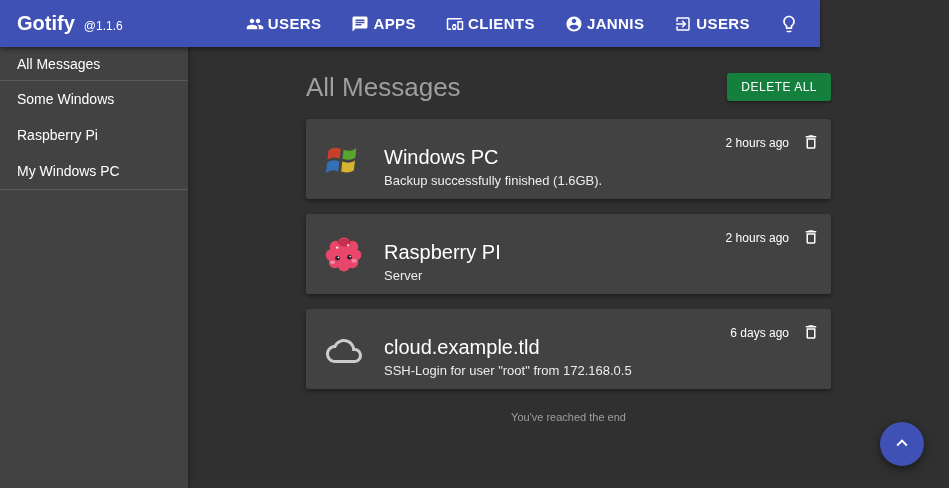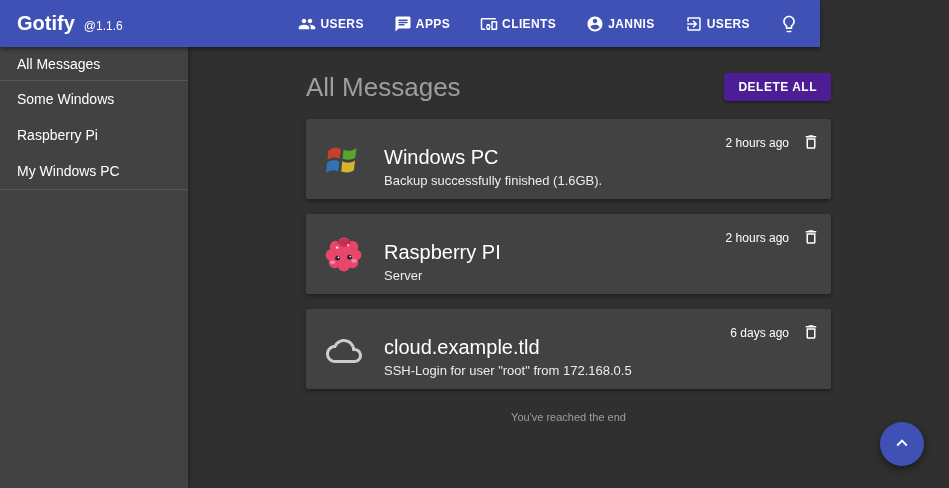--- a/index.html
+++ b/index.html
@@ -20,21 +20,21 @@
     padding:0 18px 0 17px;
     box-shadow:0 2px 5px rgba(0,0,0,0.45);
     z-index:20;
   }
   .brand { display:flex; align-items:baseline; gap:9px; }
   .brand-name { font-size:20px; font-weight:bold; }
   .brand-version { font-size:12px; font-weight:normal; }
   .nav { display:flex; align-items:center; }
   .nav-item {
     display:flex; align-items:center; gap:4px;
-    color:#fff; font-size:12px; font-weight:bold; letter-spacing:0.4px;
+    color:#fff; font-size:15px; font-weight:bold; letter-spacing:0.4px;
     margin-left:30px; cursor:pointer; user-select:none;
   }
   .nav-item svg { width:18px; height:18px; fill:#fff; display:block; }
   .icon-btn {
     background:none; border:none; margin-left:26px; cursor:pointer;
     width:26px; height:26px; display:flex; align-items:center; justify-content:center;
   }
   .icon-btn svg { width:20px; height:20px; fill:#fff; display:block; }
 
   
@@ -53,23 +53,23 @@
 
   
   .main { position:absolute; top:47px; left:188px; width:761px; bottom:0; }
   .content { width:525px; margin:0 auto; }
   .main-header {
     display:flex; align-items:center; justify-content:space-between;
     margin-top:24px; margin-bottom:16px; height:32px;
   }
   .page-title { font-size:26px; font-weight:400; color:#9e9e9e; }
   .delete-all-btn {
-    background:#4c1d95; color:#fff; border:none; border-radius:3px;
+    background:#15803d; color:#fff; border:none; border-radius:3px;
     font-family:"Liberation Sans", sans-serif;
-    font-size:12px; font-weight:bold; letter-spacing:0.5px;
+    font-size:12px; font-weight:normal; letter-spacing:0.5px;
     padding:0 14px; height:28px; cursor:pointer;
     box-shadow:0 2px 3px rgba(0,0,0,0.35);
   }
 
   .card {
     position:relative;
     height:80px; margin-bottom:15px;
     background:#424242; border-radius:2px;
     box-shadow:0 2px 4px rgba(0,0,0,0.4);
     display:flex; align-items:center;

